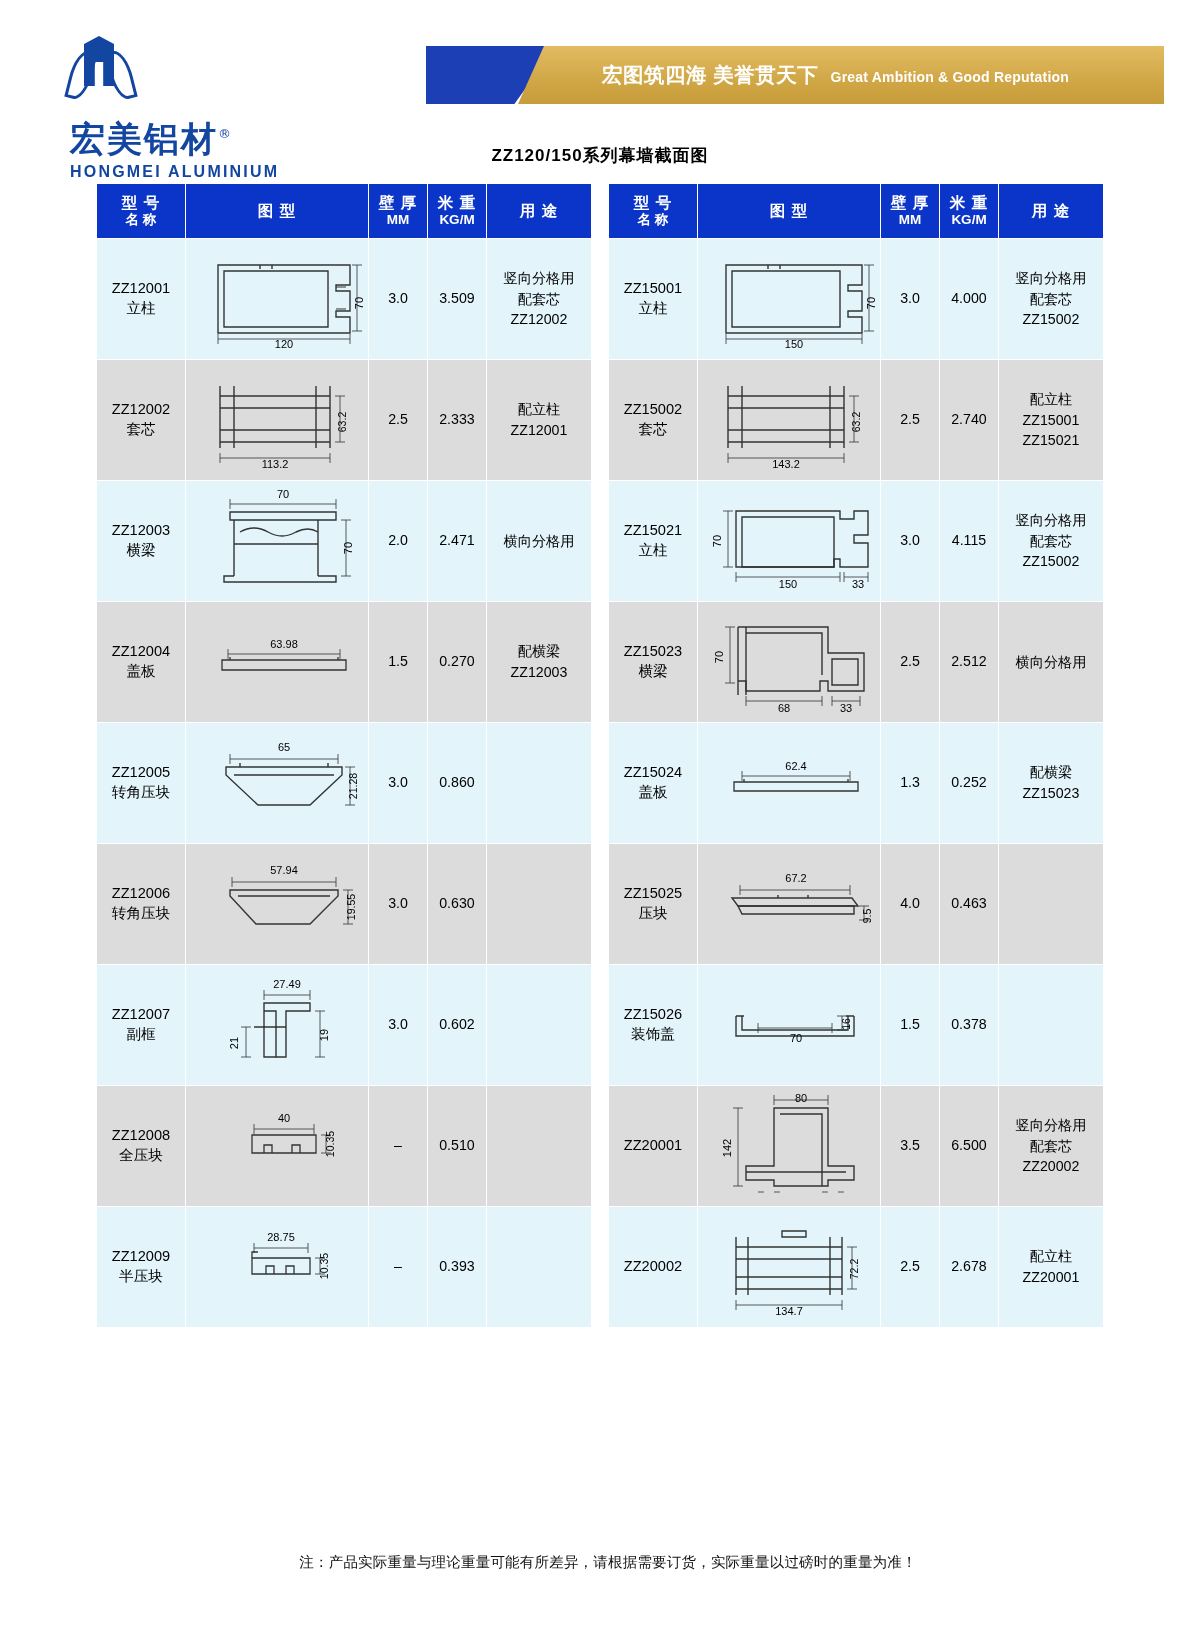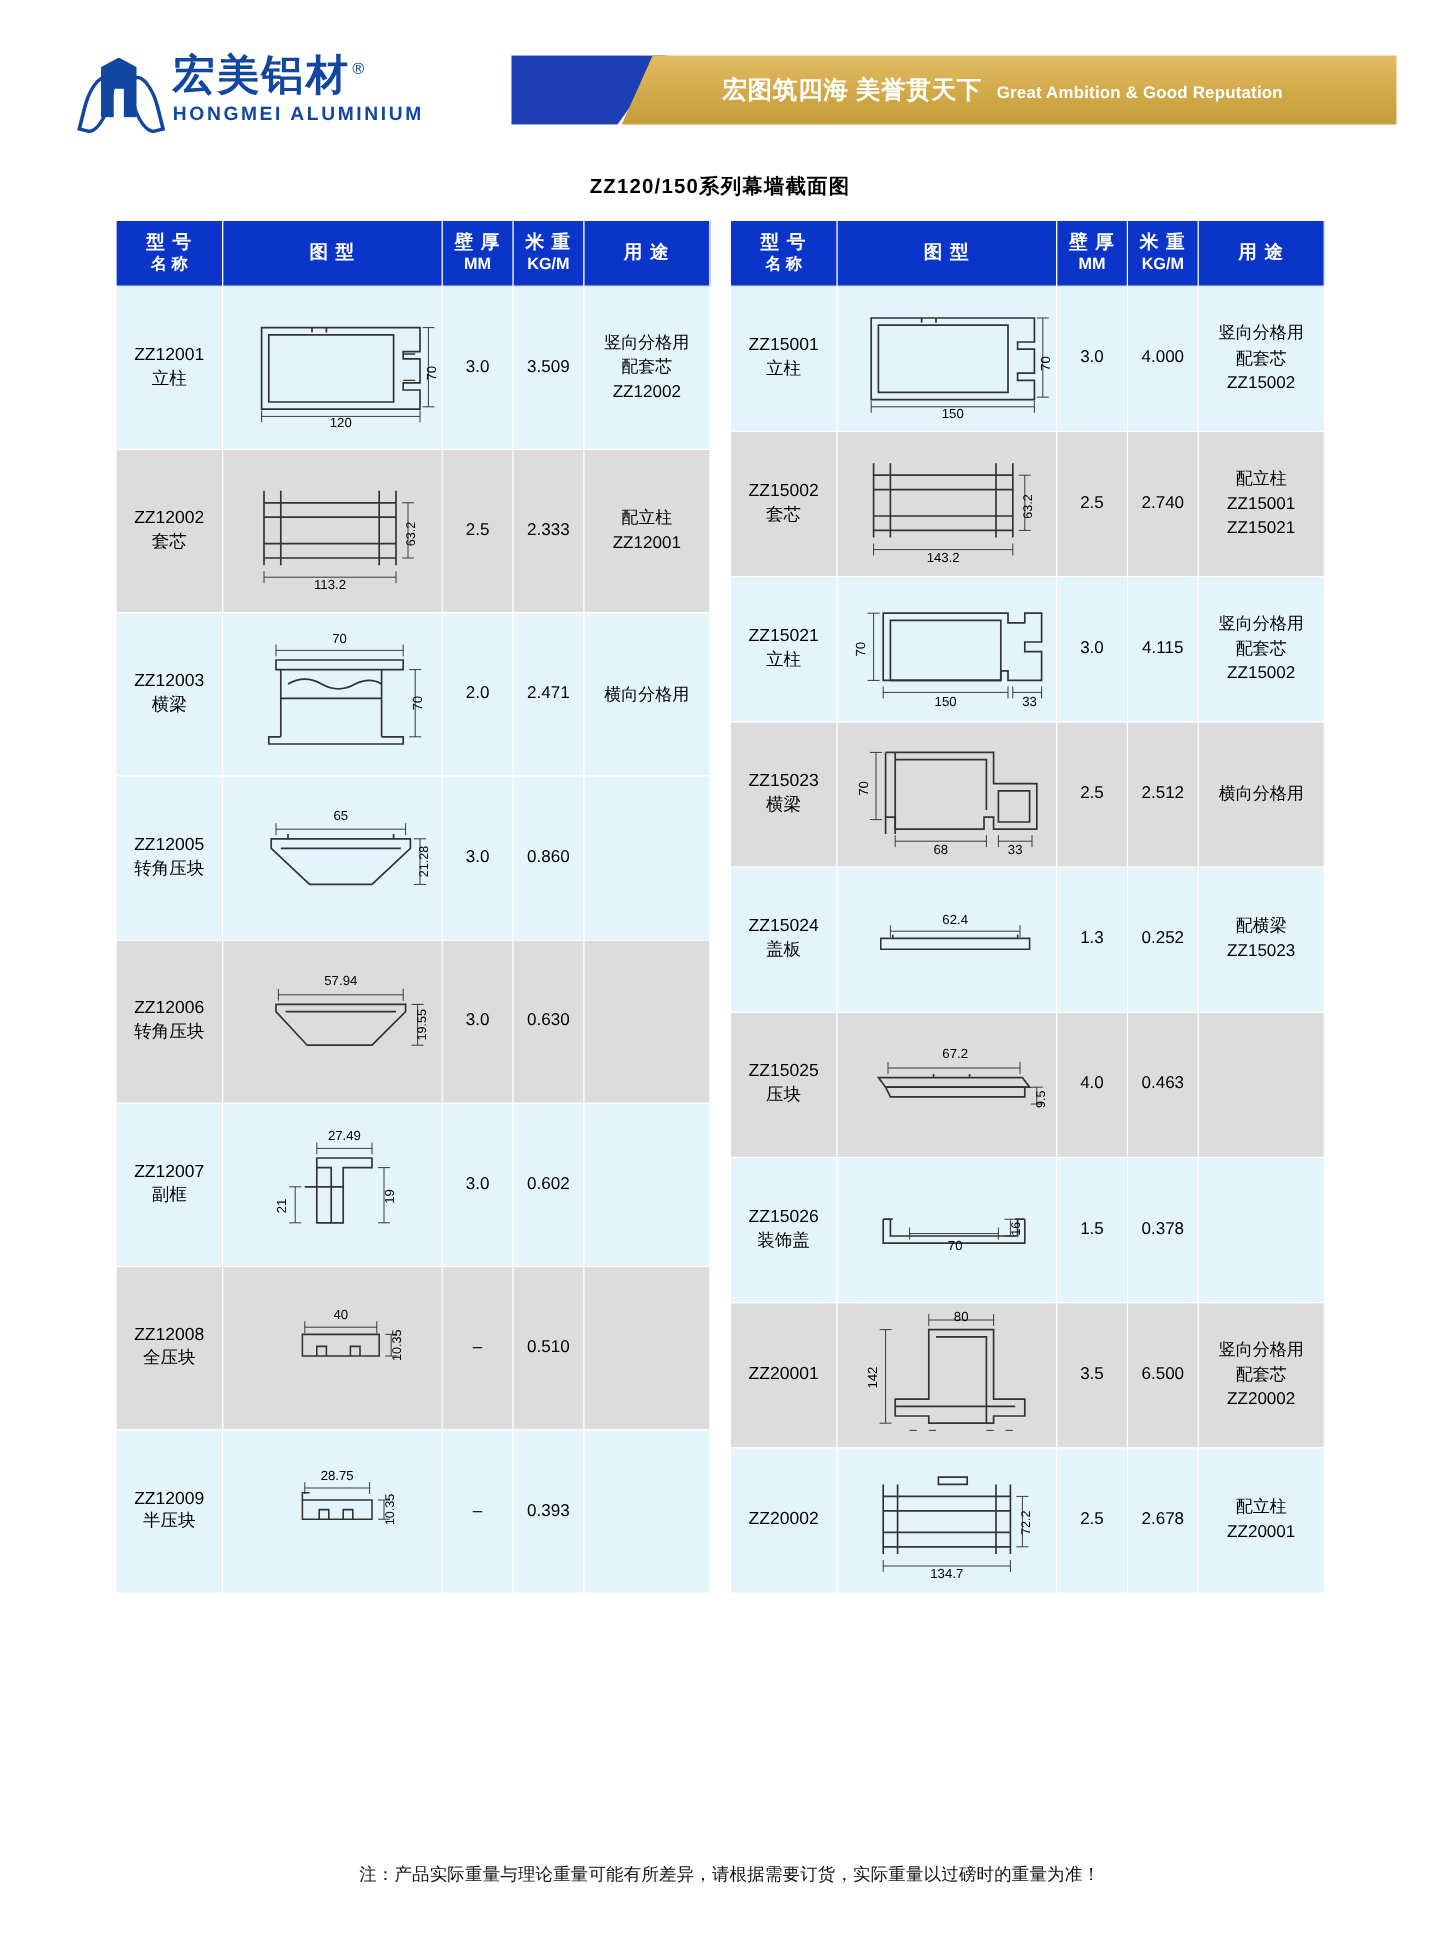--- a/index.html
+++ b/index.html
@@ -15,24 +15,25 @@
   .header{
     position:relative;
     height:86px;
     margin:32px 36px 0 36px;
     display:flex;
     align-items:stretch;
   }
   .logo-block{
     width:390px;
     display:flex;
-    align-items:center;
-    gap:12px;
+    align-items:flex-start;
+    gap:28px;
     padding-left:34px;
     box-sizing:border-box;
+    flex-direction:column;
   }
   .logo-mark{
     width:62px;height:62px;
     position:relative;
     flex:0 0 auto;
   }
   .logo-mark .bldg{
     position:absolute;left:14px;top:4px;width:30px;height:50px;
     background:#1246a0;
     clip-path:polygon(0 16%,50% 0,100% 16%,100% 100%,64% 100%,64% 52%,36% 52%,36% 100%,0 100%);
@@ -257,20 +258,40 @@
               <text x="83" y="12" font-size="11" fill="#000" text-anchor="middle">70</text>
               <text x="152" y="62" font-size="11" fill="#000" text-anchor="middle" transform="rotate(-90,152,62)">70</text>
             </svg>
           </div>
         </td>
         <td>2.0</td>
         <td>2.471</td>
         <td class="use">横向分格用</td>
       </tr>
 
+      <tr class="even">
+        <td class="name"><span>ZZ12004</span><br><span>盖板</span></td>
+        <td class="fig">
+          <div class="figwrap">
+            <svg width="168" height="60" viewBox="0 0 168 60">
+              <g fill="none" stroke="#333" stroke-width="1.3">
+                <path d="M22 28 H146 v10 H22 Z"></path>
+                <path d="M30 28 v-3 M138 28 v-3"></path>
+              </g>
+              <g stroke="#333" stroke-width="0.8" fill="none">
+                <path d="M28 22 h112 M28 17 v10 M140 17 v10"></path>
+              </g>
+              <text x="84" y="16" font-size="11" fill="#000" text-anchor="middle">63.98</text>
+            </svg>
+          </div>
+        </td>
+        <td>1.5</td>
+        <td>0.270</td>
+        <td class="use">配横梁<br>ZZ12003</td>
+      </tr>
 
       <tr class="odd">
         <td class="name"><span>ZZ12005</span><br><span>转角压块</span></td>
         <td class="fig">
           <div class="figwrap">
             <svg width="168" height="92" viewBox="0 0 168 92">
               <g fill="none" stroke="#333" stroke-width="1.4">
                 <path d="M26 30 H142 v8 l-32 30 H58 L26 38 Z"></path>
                 <path d="M34 38 h100"></path>
                 <path d="M40 30 v-4 M128 30 v-4"></path>

